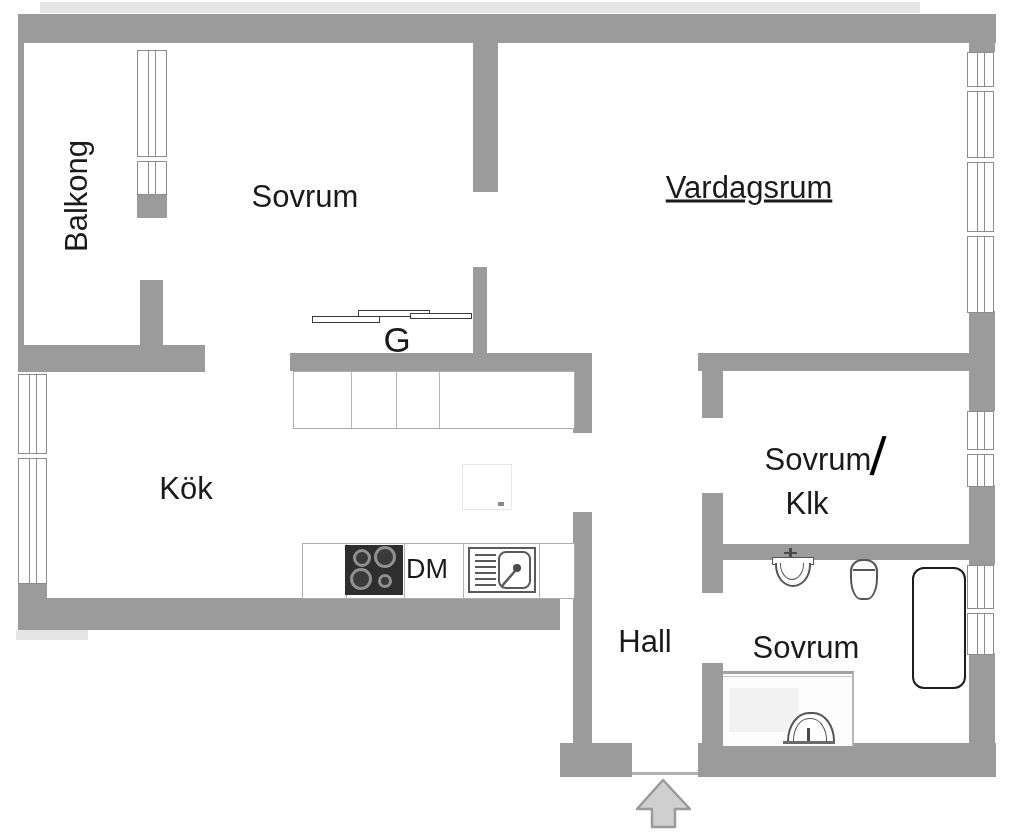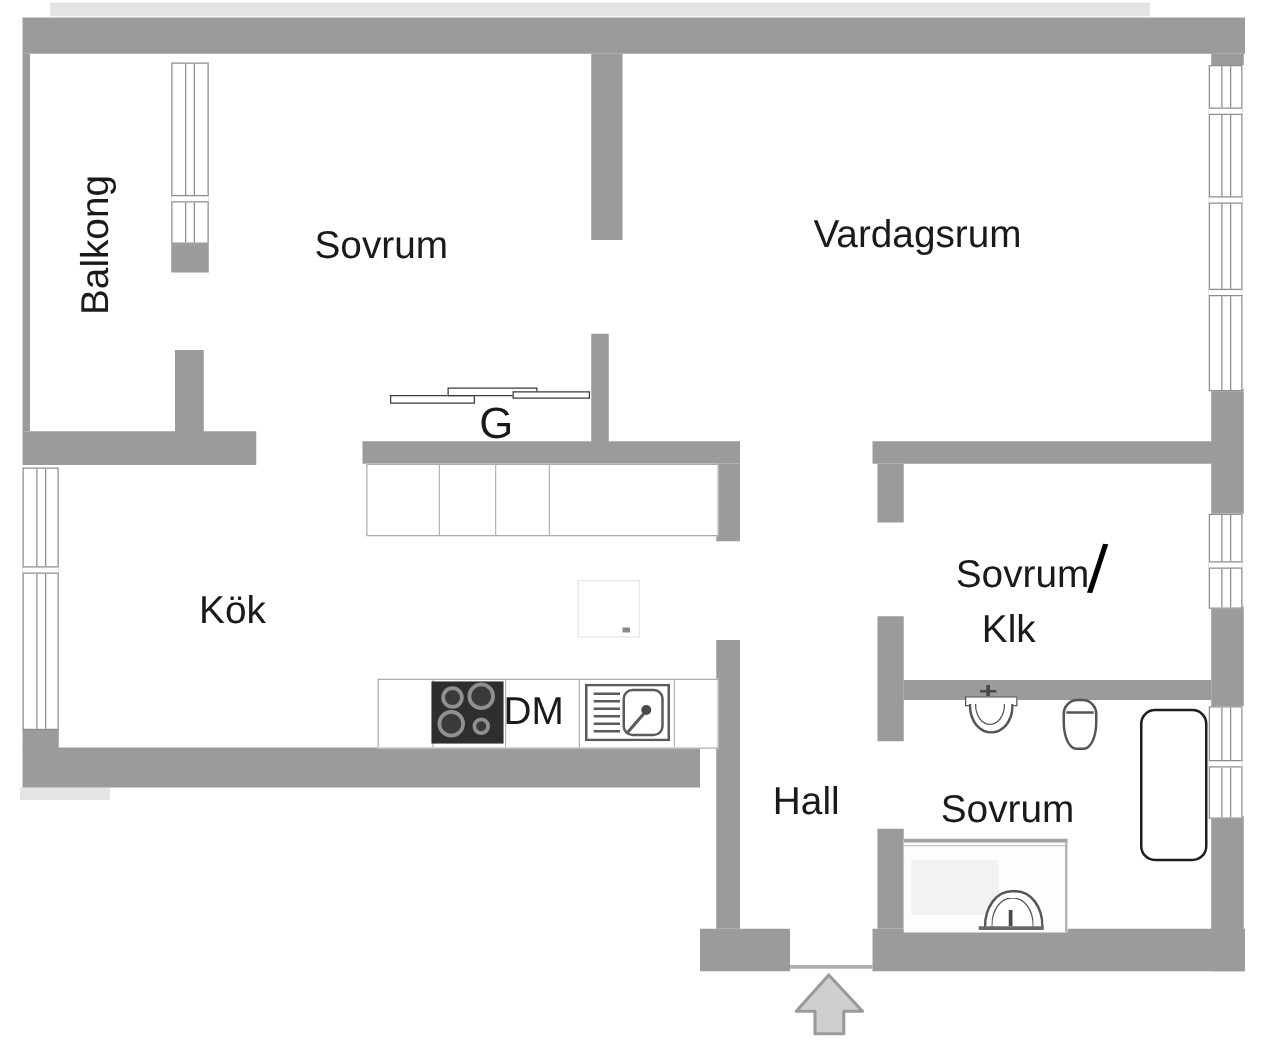--- a/index.html
+++ b/index.html
@@ -154,23 +154,23 @@
     <div style="position:absolute;left:24px;top:16px;width:3px;height:13px;background:#4a4a4a;"></div>
     <div style="position:absolute;left:0;top:29px;width:52px;height:3px;background:#6a6a6a;"></div>
   </div>
 
   <svg class="fixture" style="left:630px;top:778px;" width="66" height="52" viewBox="0 0 66 52">
     <polygon points="33,2 60,31 45,31 45,49 22,49 22,31 7,31" fill="#cfcfcf" stroke="#9a9a9a" stroke-width="2.5" stroke-linejoin="round"></polygon>
   </svg>
 
   <div class="lbl" style="left:76px;top:196px;transform:translate(-50%,-50%) rotate(-90deg);">Balkong</div>
   <div class="lbl" style="left:305px;top:196px;">Sovrum</div>
-  <div class="lbl" style="left:734px;top:187px;">Vardagsrum</div>
+  <div class="lbl" style="left:749px;top:187px;text-decoration:underline;">Vardagsrum</div>
   <div class="lbl" style="left:397px;top:339px;font-size:35px;">G</div>
   <div class="lbl" style="left:186px;top:488px;text-align:center;">Kök</div>
-  <div class="lbl" style="left:427px;top:569px;font-size:31px;">DM</div>
+  <div class="lbl" style="left:427px;top:569px;font-size:27px;">DM</div>
   <div class="lbl" style="left:645px;top:641px;">Hall</div>
   <div class="lbl" style="left:806px;top:647px;">Sovrum</div>
   <div class="lbl" style="left:818px;top:459px;">Sovrum</div>
   <div class="slash" style="left:878px;top:456px;">/</div>
   <div class="lbl" style="left:807px;top:503px;">Klk</div>
 
 </div>
 
 </body></html>

